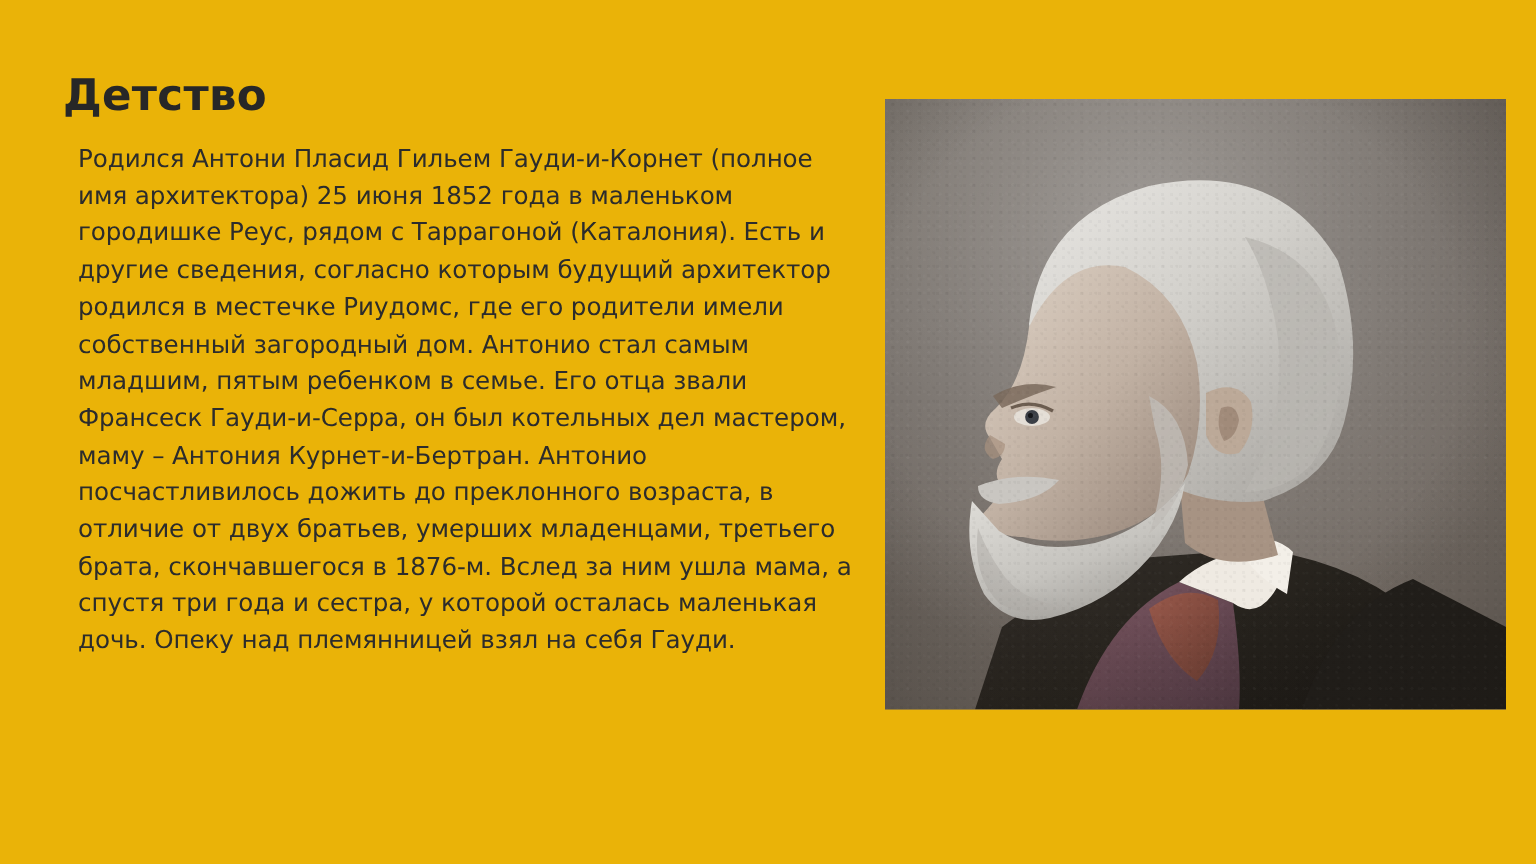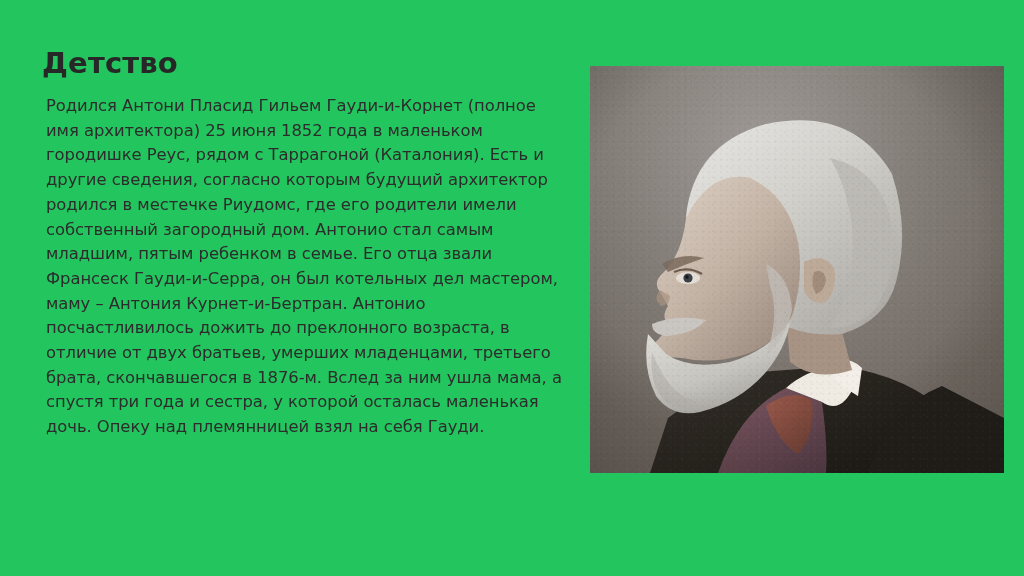--- a/index.html
+++ b/index.html
@@ -11,40 +11,40 @@
     height: 576px;
     overflow: hidden;
     background: #cbcbcb;
     font-family: "Liberation Sans", sans-serif;
   }
 
   #slide {
     position: relative;
     width: 1024px;
     height: 576px;
-    background: #22c55e;
+    background: #eab308;
   }
 
   
   #slide-title {
     position: absolute;
     left: 42px;
     top: 27px;
     font-family: "DejaVu Sans", sans-serif;
     font-size: 29px;
     font-weight: bold;
     color: #272727;
     letter-spacing: 0.2px;
     white-space: nowrap;
   }
 
   
   #body-text {
     position: absolute;
-    left: 46px;
+    left: 52px;
     top: 94px;
     width: 518px;
     font-family: "DejaVu Sans", sans-serif;
     font-size: 16.4px;
     line-height: 24.7px;
     color: #2c2c2c;
     text-align: left;
     letter-spacing: -0.05px;
   }
 

